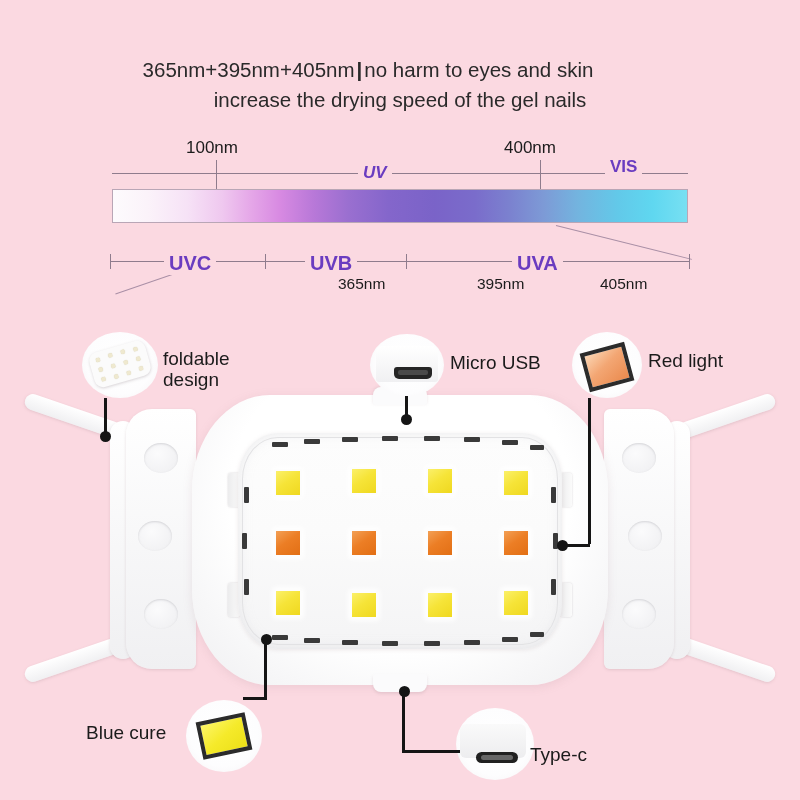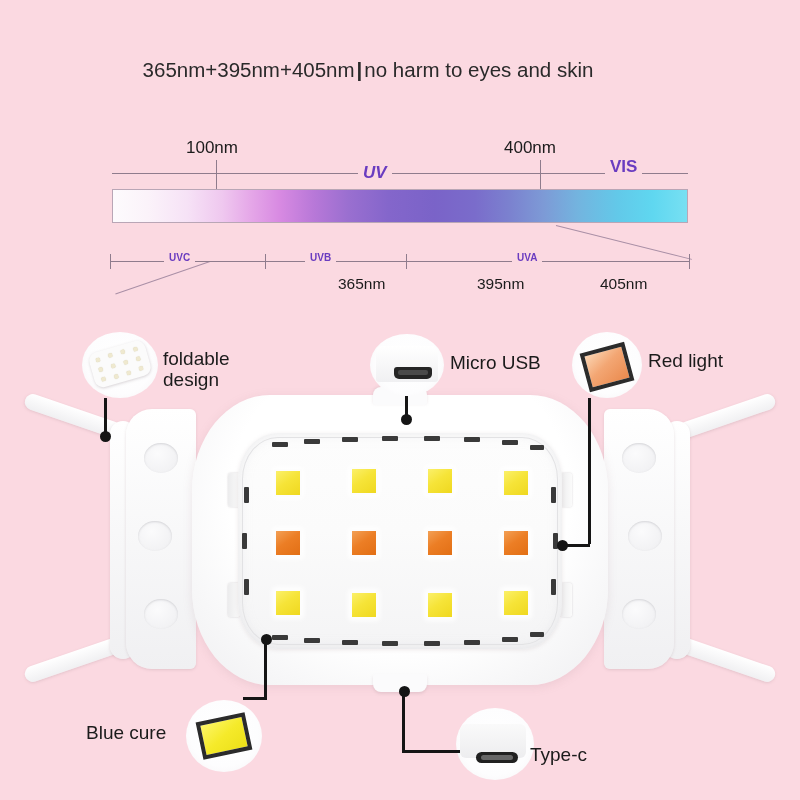--- a/index.html
+++ b/index.html
@@ -115,21 +115,21 @@
   .band-label {
     position: absolute;
     font-size: 17px;
     color: #6a3cc0;
     font-weight: bold;
     background: #fbd9e1;
     padding: 0 5px;
     white-space: nowrap;
   }
   .band-label.small {
-    font-size: 10px;
+    font-size: 20px;
   }
 
   .tickline-bot {
     position: absolute;
     left: 10px;
     top: 131px;
     width: 580px;
     height: 1px;
     background: #8f7c8d;
   }
@@ -369,20 +369,21 @@
 </head>
 <body>
 
 <div id="root">
 
 
   <div class="subline1">
     <span>365nm+395nm+405nm</span><span class="bar">|</span><span>no harm to eyes and skin</span>
   </div>
 
+  <div class="subline2">increase the drying speed of the gel nails</div>
 
   <div class="spectrum">
 
     <div class="tickline-top"></div>
 
     <div class="tick-v" style="left:116px; top:30px; height:42px;"></div>
     <div class="tick-v" style="left:440px; top:30px; height:42px;"></div>
 
     <div class="nm-label" style="left:86px; top:8px;">100nm</div>
     <div class="nm-label" style="left:404px; top:8px;">400nm</div>

